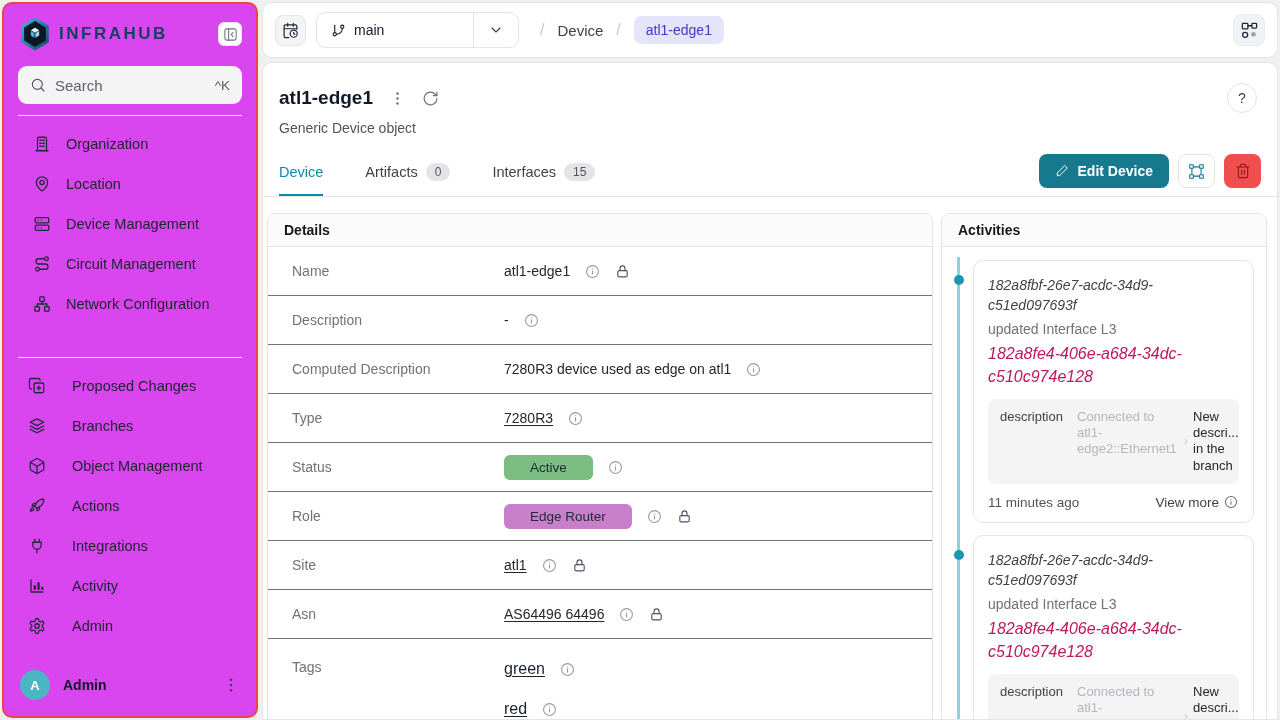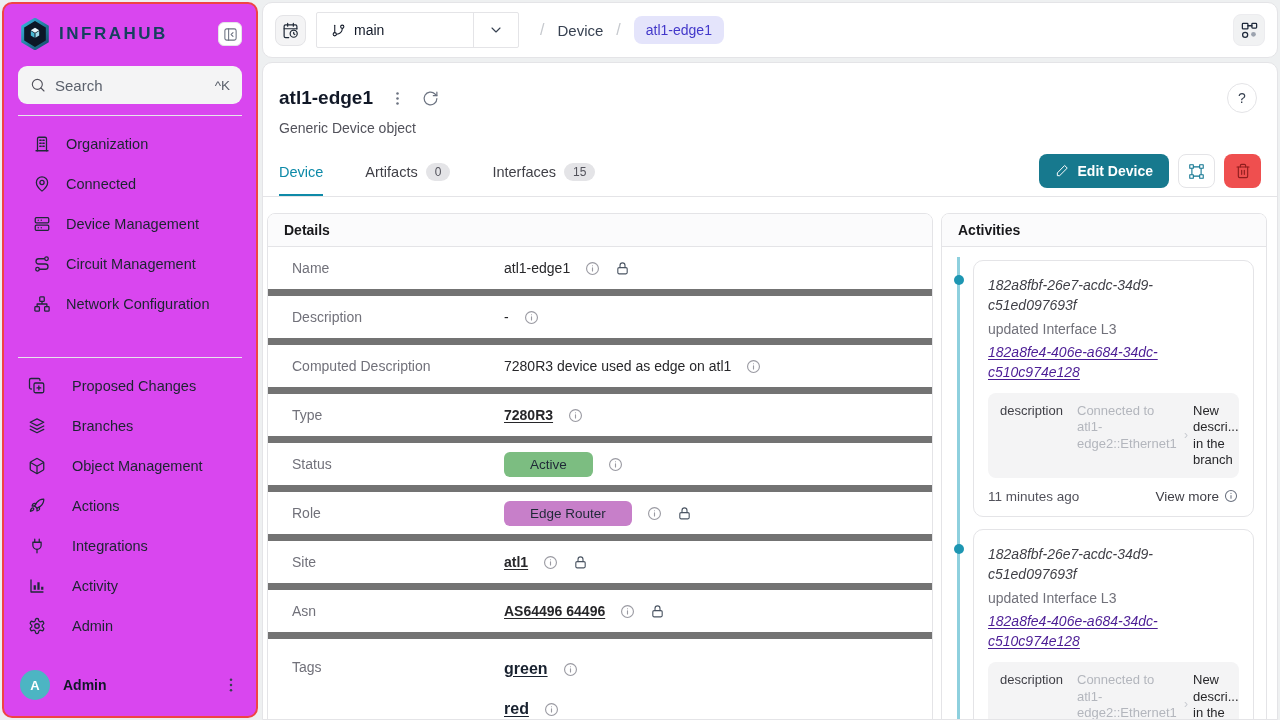--- a/index.html
+++ b/index.html
@@ -44,21 +44,21 @@
   .kebab { width:18px; height:18px; }
   .kebab circle { fill:#374151; stroke:none; }
 
   
   .topbar { position:absolute; left:262px; right:2px; top:2px; height:56px; background:#fff;
     border:1px solid #e4e4e7; border-radius:10px; display:flex; align-items:center;
     padding:0 12px; gap:10px; }
   .cal-btn { width:31px; height:31px; background:#f4f4f5; border:1px solid #e4e4e7; border-radius:8px;
     display:flex; align-items:center; justify-content:center; cursor:pointer; }
   .cal-btn svg { width:17px; height:17px; }
-  .branch-select { height:36px; border:1px solid #e4e4e7; border-radius:2px; display:flex;
+  .branch-select { height:36px; border:1px solid #e4e4e7; border-radius:10px; display:flex;
     align-items:stretch; overflow:hidden; background:#fff; cursor:pointer; }
   .branch-main { display:flex; align-items:center; gap:8px; padding:0 14px; width:156px; }
   .branch-main svg { width:15px; height:15px; stroke:#111827; }
   .branch-label { font-size:14px; color:#111827; }
   .branch-caret { width:45px; border-left:1px solid #e4e4e7; display:flex; align-items:center;
     justify-content:center; }
   .branch-caret svg { width:16px; height:16px; stroke:#374151; }
   .crumb-sep { color:#c6c9ce; font-size:16px; padding:0 3px; }
   .crumb { font-size:15px; color:#374151; cursor:pointer; }
   .crumb-pill { font-size:14px; color:#4338ca; background:#e4e4fb; border-radius:8px;
@@ -103,24 +103,24 @@
   .delete-btn svg { width:16px; height:16px; stroke:#8f1d1d; }
 
   .content { display:flex; gap:8px; padding:16px 10px 0 4px; align-items:flex-start; }
 
   
   .details-card { flex:1; border:1px solid #e4e4e7; border-radius:8px; overflow:hidden;
     min-height:600px; background:#fff; }
   .panel-head { padding:8px 16px; border-bottom:1px solid #e4e4e7; background:#fbfbfc;
     font-size:14px; font-weight:700; color:#18181b; }
   .d-row { display:flex; align-items:center; min-height:49px; padding-left:24px;
-    border-bottom:7px solid #737373; }
+    border-bottom:1px solid #737373; }
   .d-label { width:212px; flex:none; font-size:14px; color:#71717a; }
   .d-value { display:flex; align-items:center; gap:15px; font-size:14px; color:#27272a; }
-  .d-link { text-decoration:underline; text-underline-offset:2px; cursor:pointer;font-weight:bold; }
+  .d-link { text-decoration:underline; text-underline-offset:2px; cursor:pointer; }
   .icon-info { width:15px; height:15px; }
   .icon-info svg { width:15px; height:15px; stroke:#9a9aa2; stroke-width:1.8; }
   .icon-lock { width:15px; height:15px; }
   .icon-lock svg { width:15px; height:15px; stroke:#4b5563; stroke-width:1.8; }
   .badge { border-radius:6px; padding:5px 26px; font-size:13.5px; color:#1f2937; }
   .badge-green { background:#7cbd81; }
   .badge-purple { background:#c77fc9; }
   .d-row.tags { align-items:flex-start; padding-top:10px; padding-bottom:0; }
   .d-row.tags .d-label { padding-top:10px; }
   .tag-line { height:40px; display:flex; align-items:center; gap:15px; }
@@ -130,22 +130,22 @@
     overflow:hidden; min-height:600px; background:#fff; }
   .act-body { position:relative; padding:1px 12px 12px 31px; }
   .act-timeline { position:absolute; left:15px; top:10px; bottom:0; width:2.5px; background:#8ed0de; }
   .act-item { position:relative; background:#fff; border:1px solid #e4e4e7; border-radius:10px;
     margin-top:12px; padding:14px 14px 12px; }
   .act-dot { position:absolute; left:-20.5px; top:14px; width:10px; height:10px; border-radius:50%;
     background:#1d96b2; }
   .act-id { font-style:italic; font-size:14px; color:#3f3f46; line-height:1.45; max-width:195px;
     overflow-wrap:anywhere; }
   .act-action { font-size:14px; color:#71717a; margin:5px 0; }
-  .act-target { font-style:italic; font-size:14px; color:#4c1d95; line-height:1.45;
-    text-decoration:underline; text-underline-offset:2px; max-width:195px; overflow-wrap:anywhere;
+  .act-target { font-style:italic; font-size:16px; color:#be185d; line-height:1.45;
+    text-underline-offset:2px; max-width:195px; overflow-wrap:anywhere;
     cursor:pointer; display:block; }
   .act-change { background:#f4f4f5; border-radius:8px; margin-top:11px; padding:10px 12px;
     display:flex; gap:5px; font-size:13px; line-height:1.25; }
   .chg-field { width:72px; flex:none; color:#3f3f46; }
   .chg-old { width:102px; flex:none; color:#b3b6bd; }
   .chg-arrow { align-self:center; color:#c9ccd1; font-size:12px; }
   .chg-new { flex:1; color:#27272a; }
   .act-foot { display:flex; justify-content:space-between; align-items:center; margin-top:11px; }
   .act-time { font-size:13.5px; color:#52525b; }
   .act-more { font-size:13.5px; color:#3f3f46; display:flex; align-items:center; gap:5px; cursor:pointer;justify-content:center; }
@@ -197,21 +197,21 @@
           <path d="M4 21h16"></path>
         <path d="M9 7h2M13 7h2M9 11h2M13 11h2M9 15h2M13 15h2"></path>
       </svg>
       <span>Organization</span>
     </div>
     <div class="nav-item">
       <svg class="ic" viewBox="0 0 24 24">
         <path d="M19.5 10c0 5.5-7.5 11.5-7.5 11.5S4.5 15.5 4.5 10a7.5 7.5 0 0 1 15 0Z"></path>
           <circle cx="12" cy="10" r="2.8"></circle>
       </svg>
-      <span>Connected</span>
+      <span>Location</span>
     </div>
     <div class="nav-item">
       <svg class="ic" viewBox="0 0 24 24">
         <rect x="3" y="3.5" width="18" height="7" rx="1.5"></rect>
           <rect x="3" y="13.5" width="18" height="7" rx="1.5"></rect>
         <path d="M7 7h.01M7 17h.01M11 7h.01M11 17h.01"></path>
       </svg>
       <span>Device Management</span>
     </div>
     <div class="nav-item">

